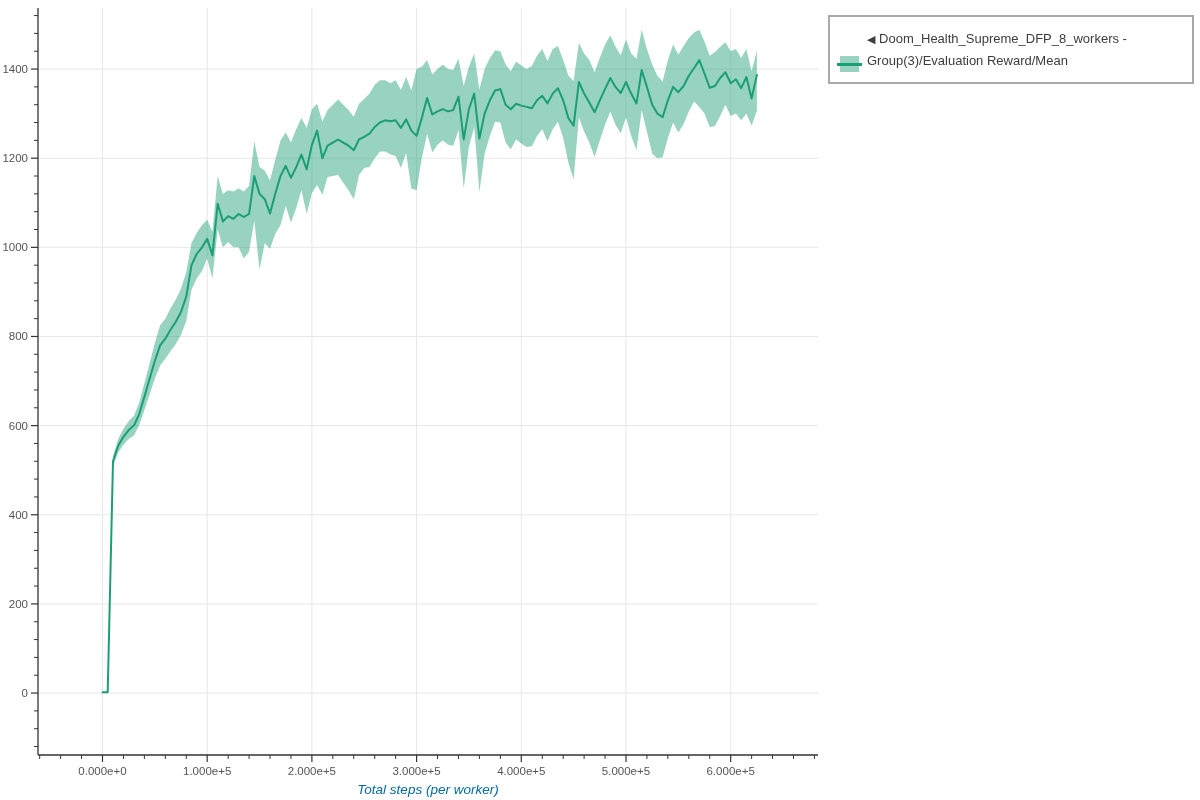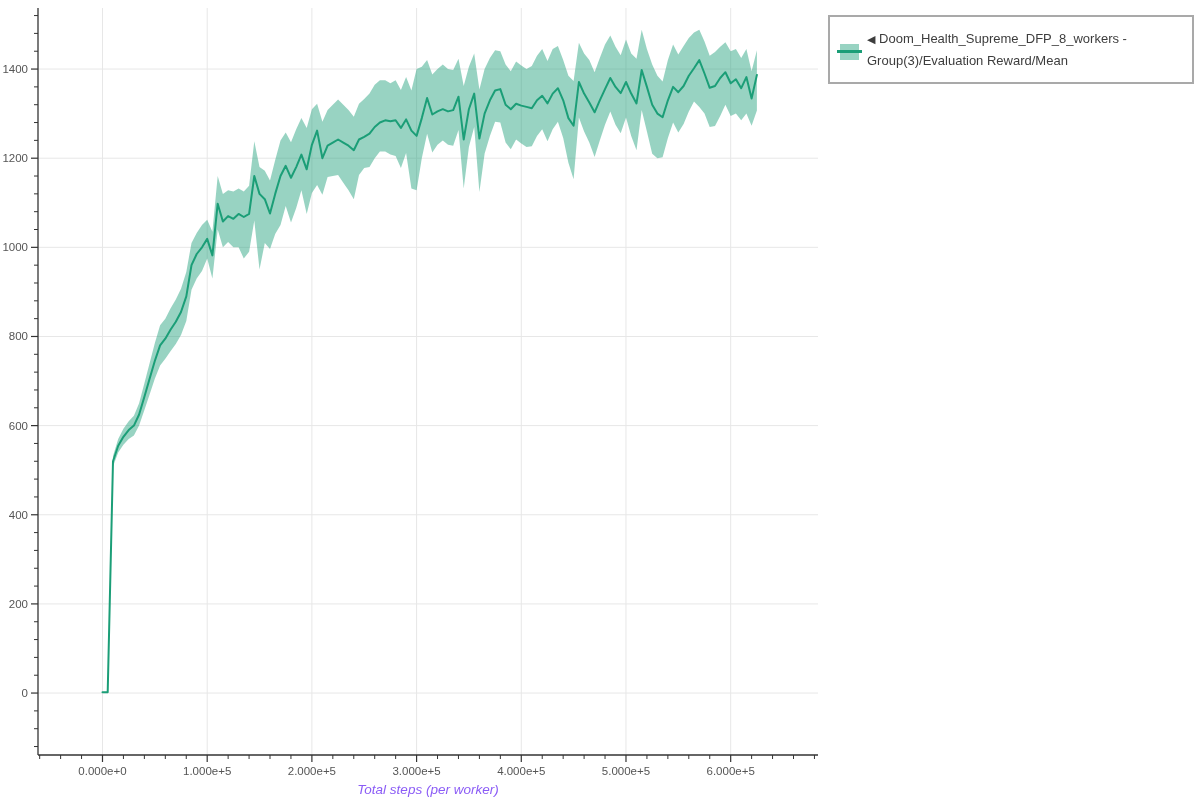--- a/index.html
+++ b/index.html
@@ -9,31 +9,31 @@
     font-family: "Liberation Sans", sans-serif;
     overflow: hidden;
   }
   .chart-wrap { position: relative; width: 1200px; height: 800px; }
   svg#chart { position: absolute; left: 0; top: 0; }
   svg text { font-family: "Liberation Sans", sans-serif; }
   .x-axis-title {
     position: absolute;
     left: 38px; top: 782px; width: 780px;
     text-align: center;
-    font-size: 13.5px; font-style: italic; color: #8b5cf6;
+    font-size: 13.5px; font-style: italic; color: #0369a1;
   }
   .legend {
     position: absolute;
     left: 828px; top: 15px;
     width: 342px;
     background: #fff;
     border: 2px solid #a9a9a9;
     padding: 11px 10px 10px 10px;
     display: flex;
-    align-items: center;
+    align-items: flex-end;
   }
   .legend-swatch {
     position: relative;
     flex: 0 0 19px;
     width: 19px; height: 16px;
     margin: 3px 8px 0 0;
     background: rgba(27,158,119,0.45);
   }
   .legend-swatch-line {
     position: absolute;

